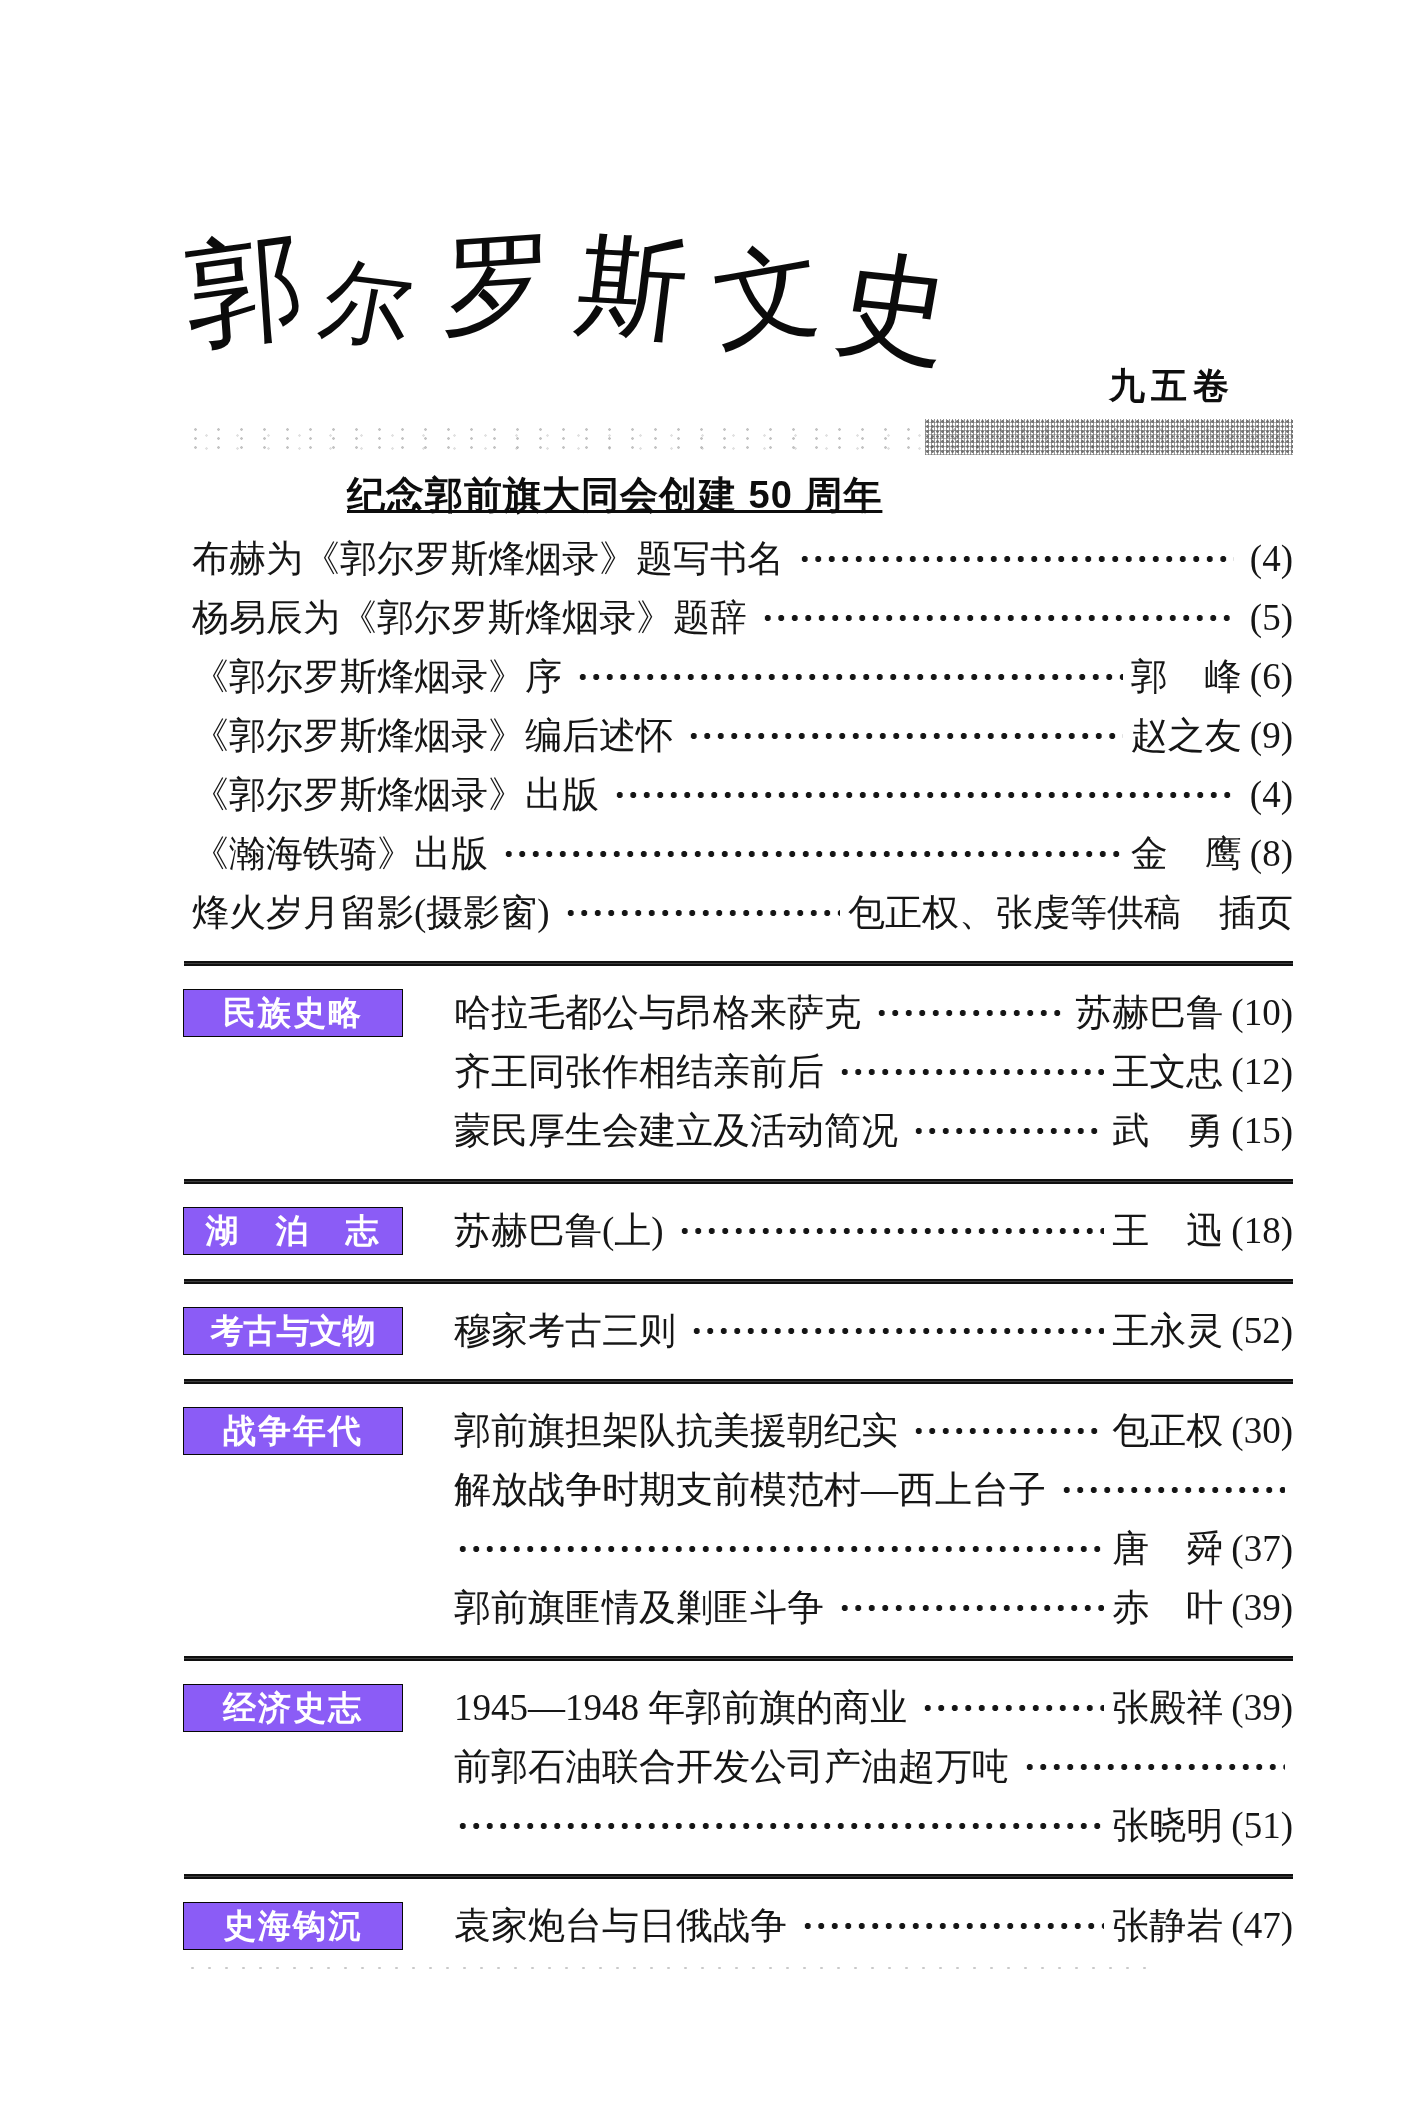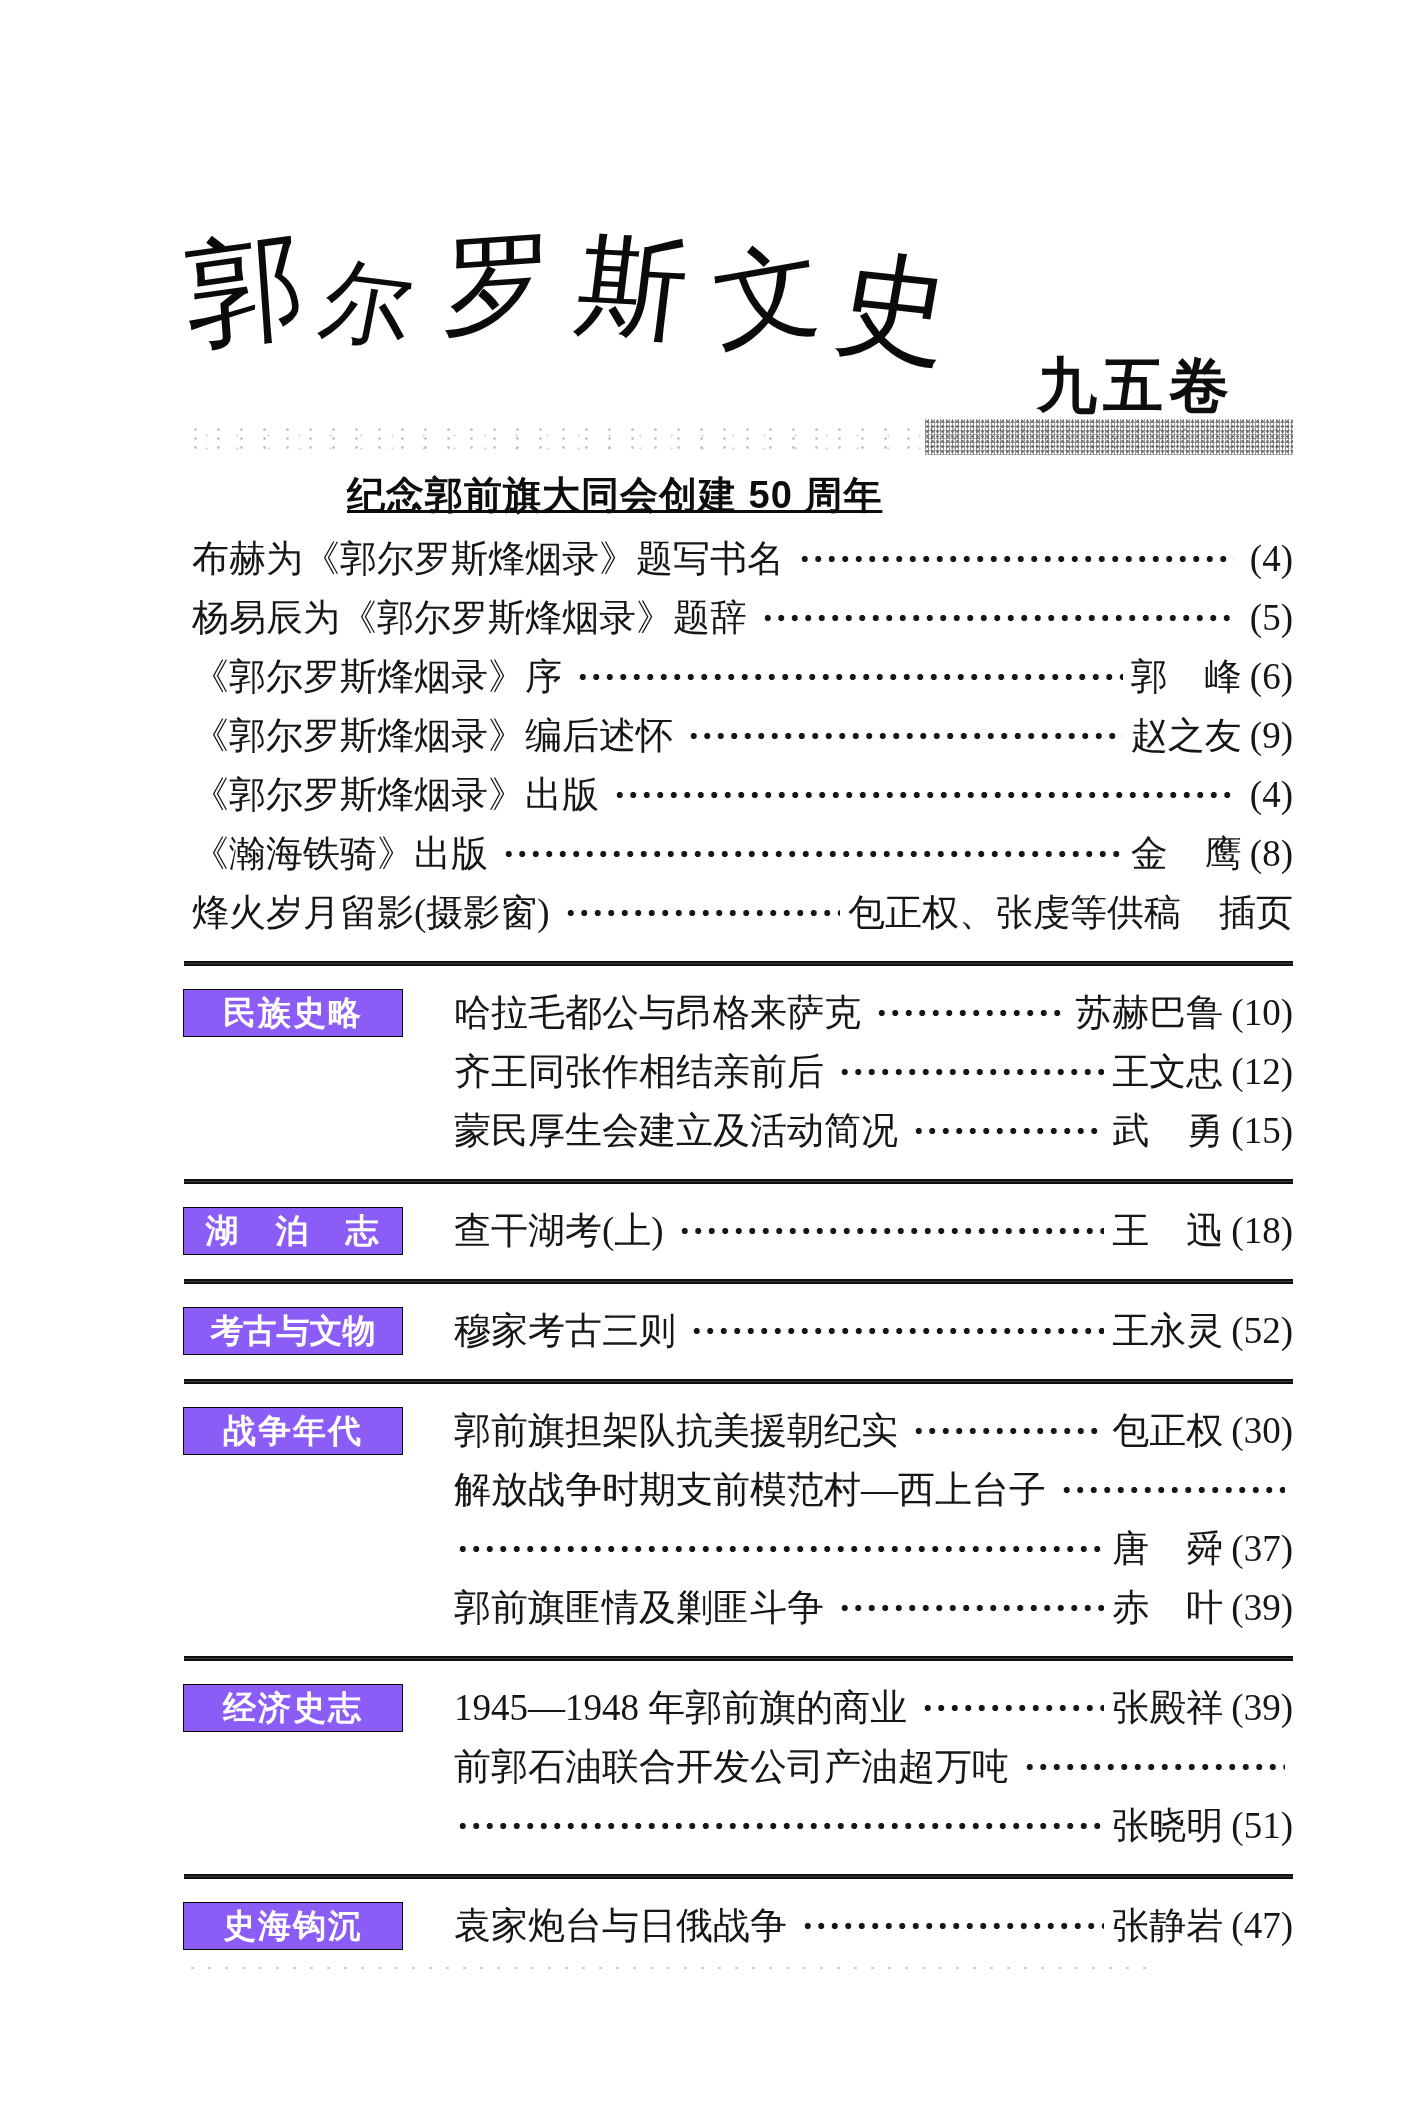--- a/index.html
+++ b/index.html
@@ -28,21 +28,21 @@
   .masthead .c1{font-size:90px;transform:rotate(7deg) translateY(34px);}
   .masthead .c2{font-size:112px;transform:rotate(-4deg) translateY(2px);}
   .masthead .c3{font-size:110px;transform:rotate(3deg) translateY(8px);}
   .masthead .c4{font-size:106px;transform:rotate(-10deg) translateY(18px);}
   .masthead .c5{font-size:114px;transform:rotate(6deg) translateY(26px);}
   
   .volume-row{
     margin-top:-38px;
     text-align:right;
     padding-right:58px;
-    font-size:60px;line-height:58px;
+    font-size:36px;line-height:58px;
     font-weight:700;letter-spacing:6px;
     color:#0e0e0e;
   }
   
   .noise-band{position:relative;height:38px;margin-top:4px;}
   .noise-band::before{
     content:"";position:absolute;inset:6px 0 6px 0;
     background:
       radial-gradient(circle,rgba(40,40,40,.55) 1px,transparent 1.6px) 0 0/23px 9px repeat,
       radial-gradient(circle,rgba(90,90,90,.35) 1px,transparent 1.5px) 7px 4px/31px 13px repeat;
@@ -192,21 +192,21 @@
       </div>
     </div>
   </div>
 
   <div class="rule"></div>
 
   <div class="section">
     <div class="label-box">湖　泊　志</div>
     <div class="sec-rows">
       <div class="row">
-        <span class="t">查干湖考(上)</span>
+        <span class="t">苏赫巴鲁(上)</span>
         <span class="leader"></span>
         <span class="a">王　迅</span>
         <span class="p">(18)</span>
       </div>
     </div>
   </div>
 
   <div class="rule"></div>
 
   <div class="section">

